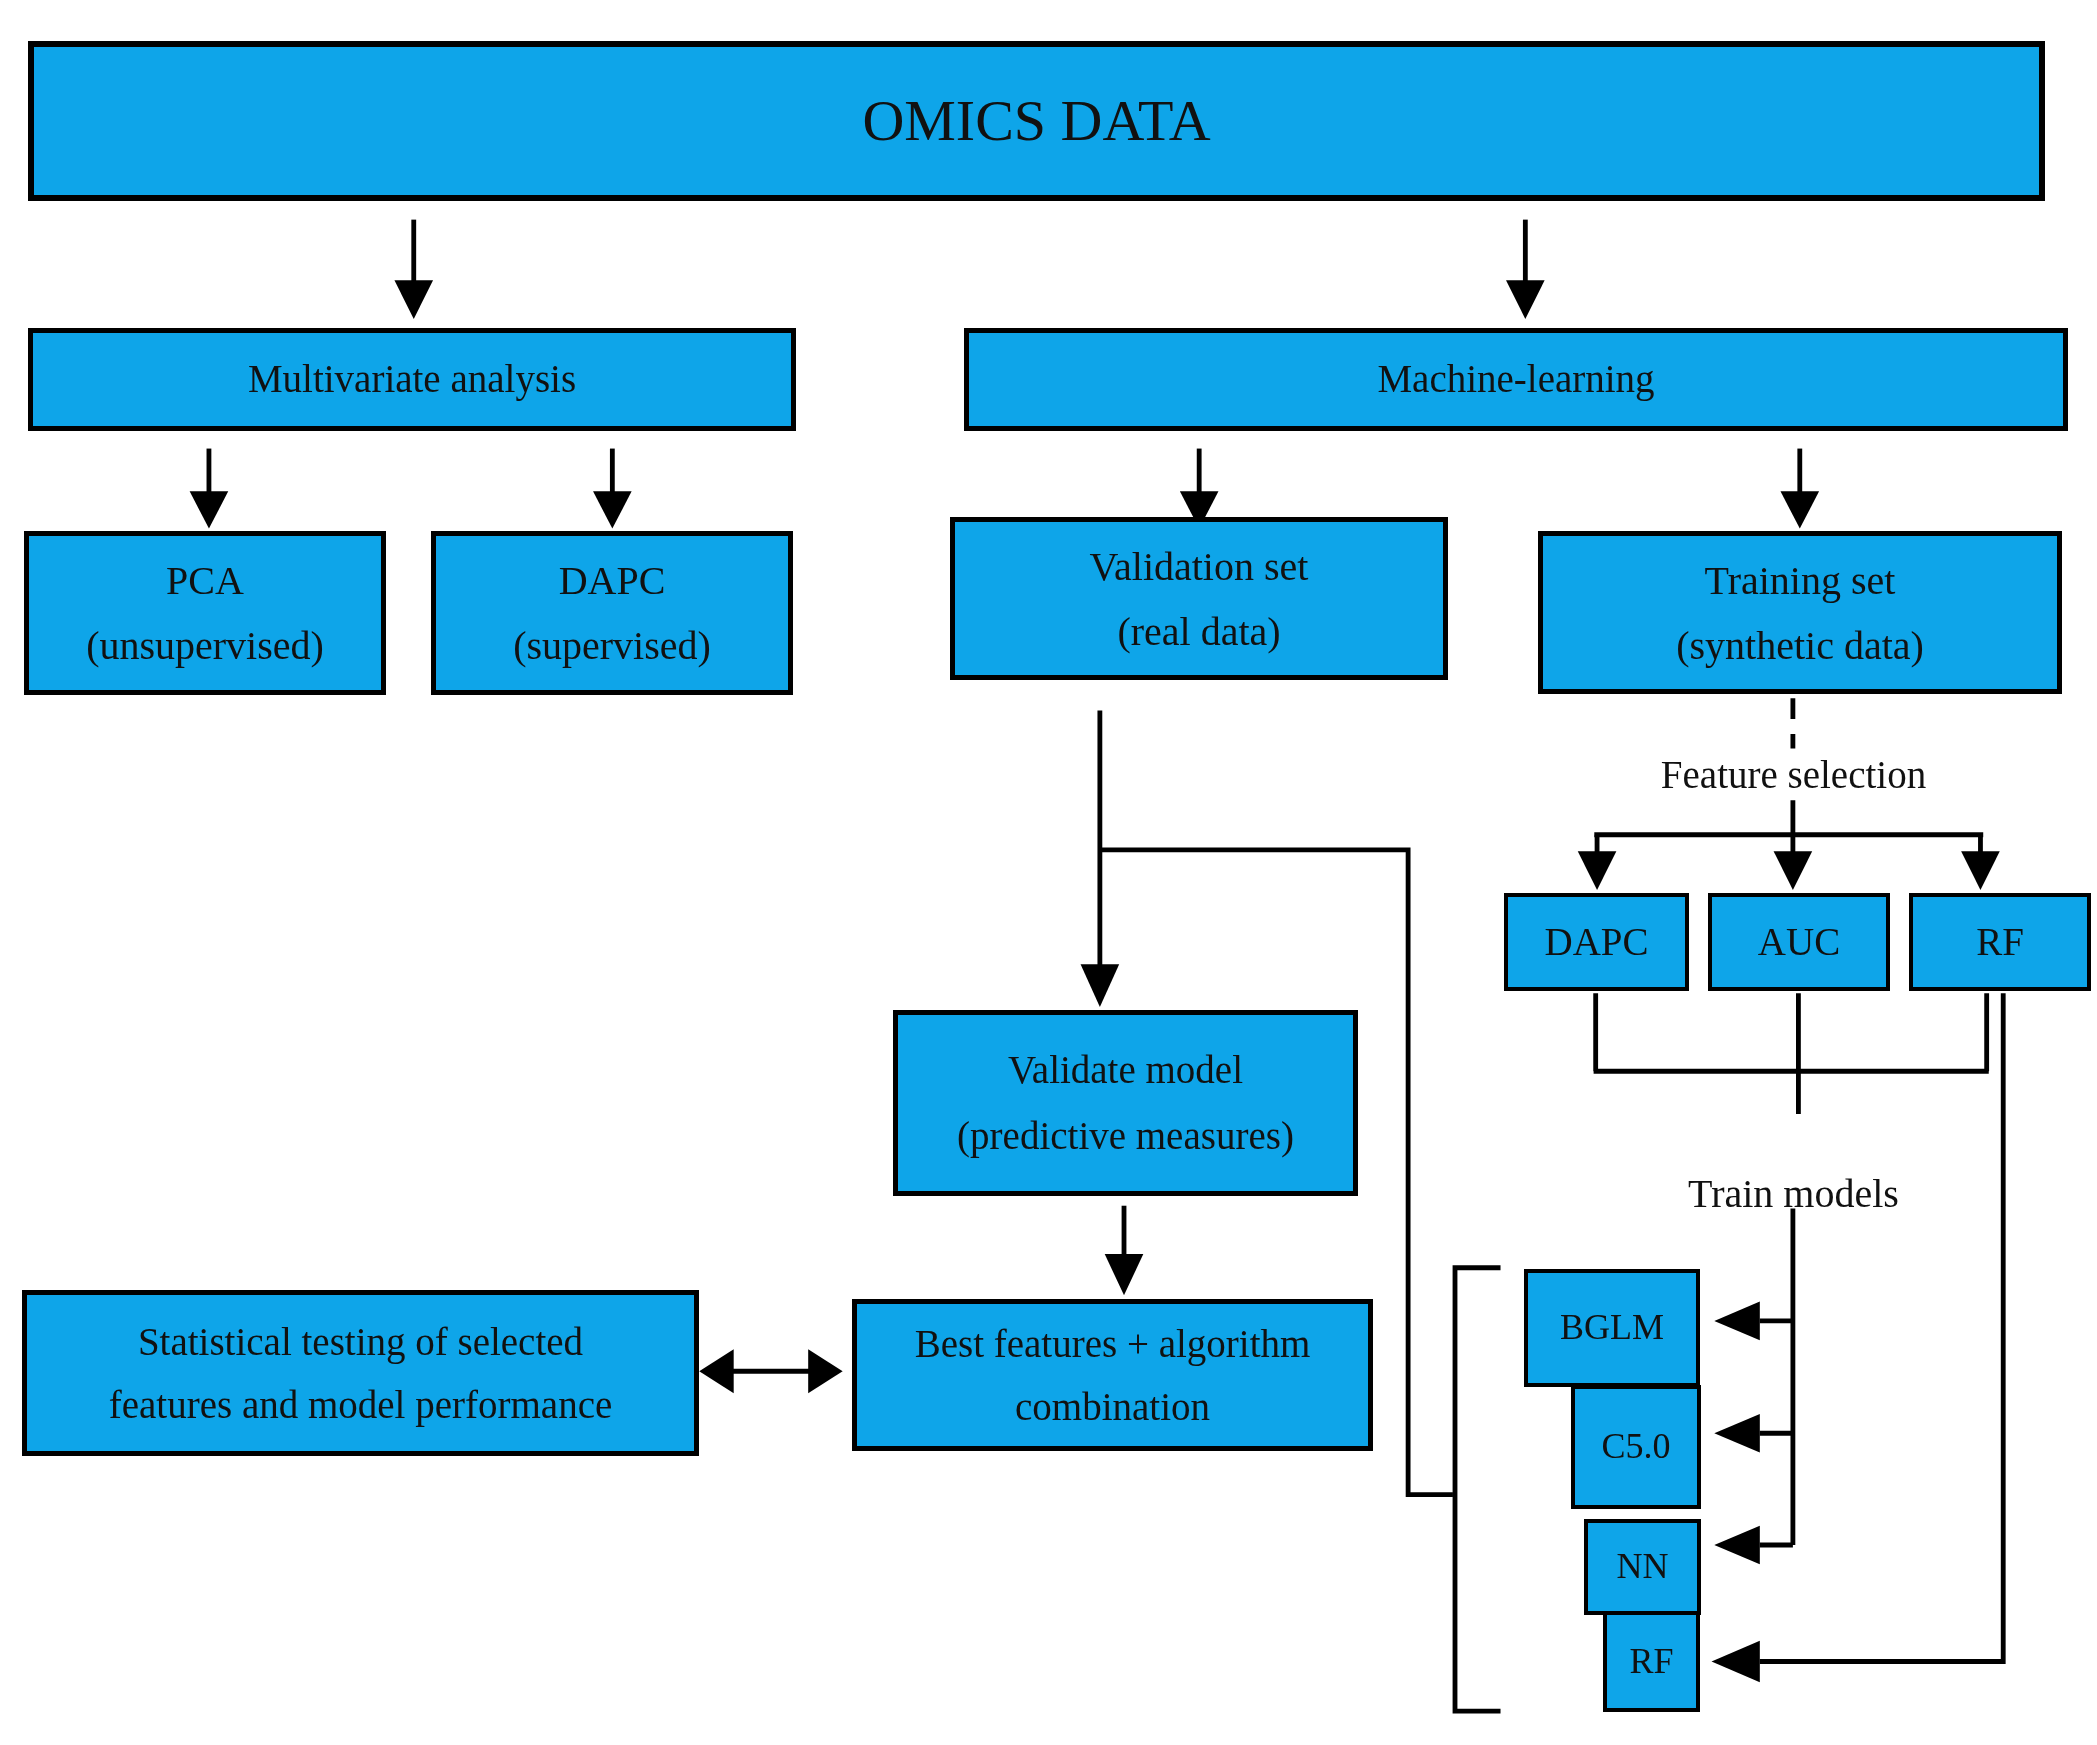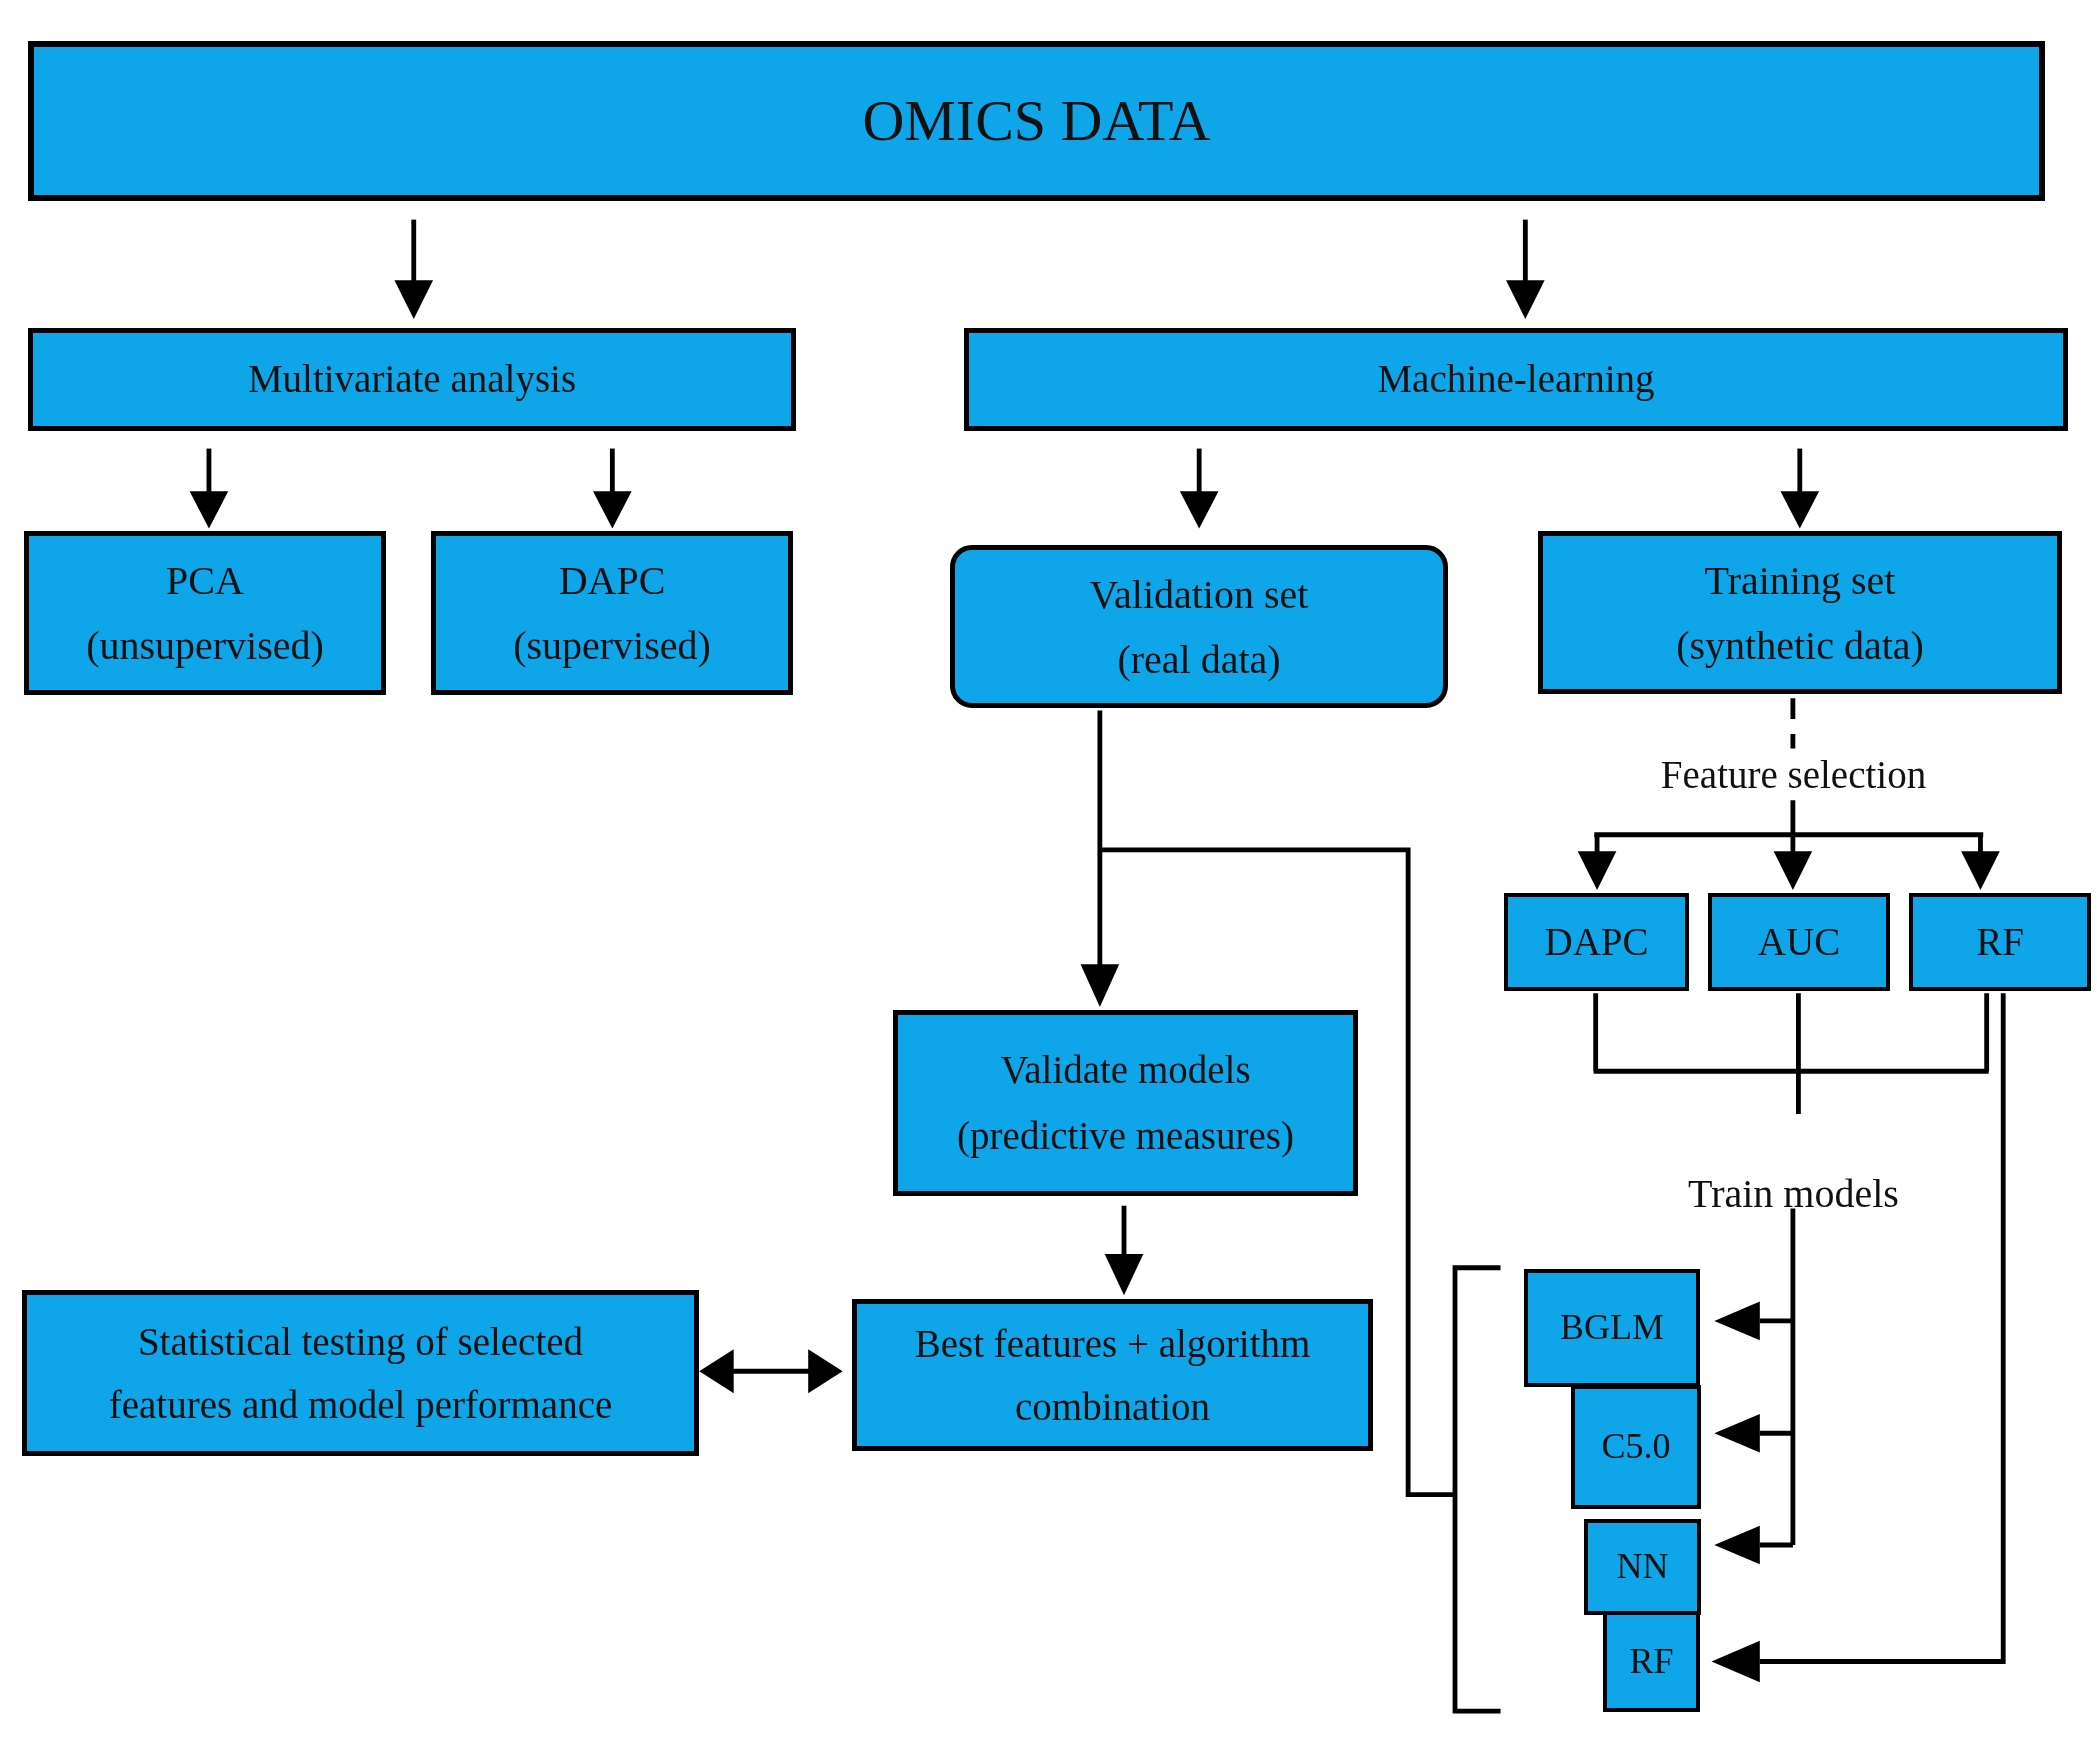--- a/index.html
+++ b/index.html
@@ -173,21 +173,21 @@
   <div class="box" style="left:24px; top:531px; width:362px; height:164px; font-size:40px; line-height:65px;">
     <span>PCA</span>
     <span>(unsupervised)</span>
   </div>
 
   <div class="box" style="left:431px; top:531px; width:362px; height:164px; font-size:40px; line-height:65px;">
     <span>DAPC</span>
     <span>(supervised)</span>
   </div>
 
-  <div class="box" style="left:950px; top:545px; width:498px; height:163px; font-size:40px; line-height:65px;border-radius:22px;">
+  <div class="box" style="left:950px; top:517px; width:498px; height:163px; font-size:40px; line-height:65px;">
     <span>Validation set</span>
     <span>(real data)</span>
   </div>
 
   <div class="box" style="left:1538px; top:531px; width:524px; height:163px; font-size:40px; line-height:65px;">
     <span>Training set</span>
     <span>(synthetic data)</span>
   </div>
 
   <div class="label" style="left:1621px; top:748px; width:345px; height:52px;">
@@ -202,21 +202,21 @@
   </div>
   <div class="box" style="left:1909px; top:893px; width:182px; height:98px; border-width:4.8px;">
     <span>RF</span>
   </div>
 
   <div class="label" style="left:1621px; top:1164px; width:345px; height:58px; font-size:40px;">
     <span>Train models</span>
   </div>
 
   <div class="box" style="left:893px; top:1010px; width:465px; height:186px; line-height:66px;">
-    <span>Validate models</span>
+    <span>Validate model</span>
     <span>(predictive measures)</span>
   </div>
 
   <div class="box" style="left:852px; top:1299px; width:521px; height:152px; line-height:63px;">
     <span>Best features + algorithm</span>
     <span>combination</span>
   </div>
 
   <div class="box" style="left:22px; top:1290px; width:677px; height:166px; line-height:63px;">
     <span>Statistical testing of selected</span>

